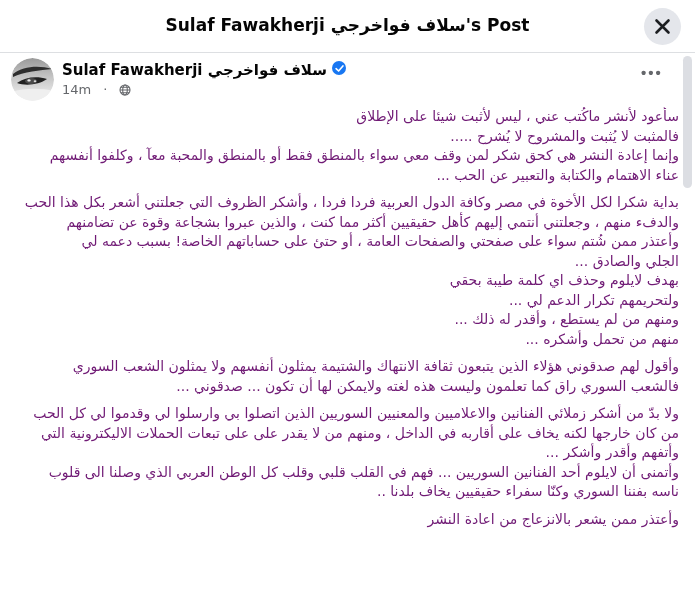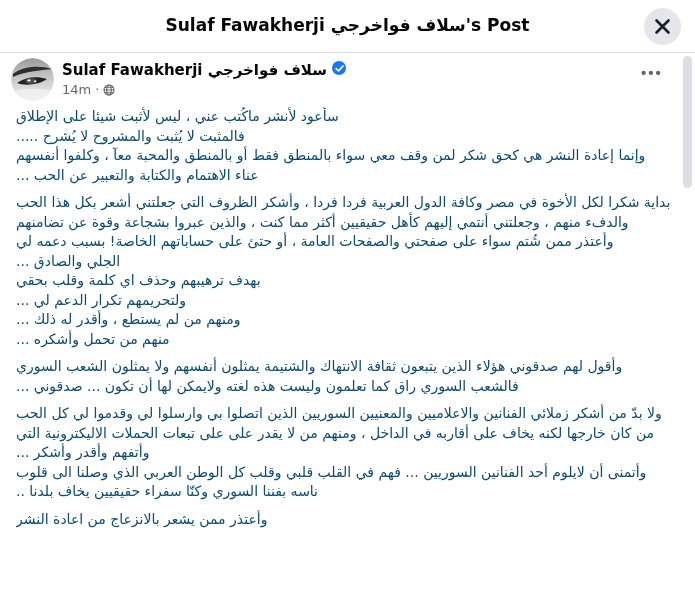--- a/index.html
+++ b/index.html
@@ -18,35 +18,35 @@
   .close-btn svg { display:block; }
 
   
   .post-header { position:absolute; top:53px; left:0; right:0; height:48px; }
   .avatar { position:absolute; left:11px; top:5px; width:43px; height:43px;
             border-radius:50%; overflow:hidden; cursor:pointer; }
   .author-row { position:absolute; left:62px; top:8px; display:flex; align-items:flex-start; gap:5px; }
   .author-name { font-size:15px; font-weight:bold; color:#050505; cursor:pointer; white-space:nowrap; }
   .badge { width:14px; height:14px; border-radius:50%; background:#1877f2;
            display:inline-flex; align-items:center; justify-content:center; flex:0 0 auto; }
-  .meta-row { position:absolute; left:62px; top:29px; display:flex; align-items:center; gap:4px;
+  .meta-row { position:absolute; left:62px; top:29px; display:flex; align-items:center; gap:12px;
               font-size:13px; color:#65676b; }
   .globe-icon svg { display:block; margin-top:1px; }
   .more-btn { position:absolute; right:27px; top:4px; width:32px; height:32px; border:none;
               background:transparent; color:#65676b; font-size:15px; font-weight:bold;
               letter-spacing:2px; cursor:pointer; line-height:32px; text-align:center; }
 
   
   .scroll-thumb { position:absolute; right:3px; top:56px; width:9px; height:132px;
                   border-radius:5px; background:#dcdee3; cursor:pointer; }
 
   
   .post-text { position:absolute; top:107px; left:16px; right:16px; height:490px;
-               overflow:hidden; direction:rtl; text-align:left;
-               font-size:14px; line-height:19.5px; color:#0c4a6e; }
+               overflow:hidden; direction:rtl; text-align:right;
+               font-size:14px; line-height:19.5px; color:#701a75; }
   .para { margin:0 0 8px 0; }
   .line { white-space:nowrap; }
 
   
   .footer-divider { position:absolute; left:0; right:0; top:597px; height:1px; background:#d8dade; }
   .footer-strip { position:absolute; left:0; right:0; top:598px; bottom:0; background:#f0f2f5; }
 </style>
 </head>
 <body>
 
@@ -122,21 +122,21 @@
         <div class="line">سأعود لأنشر ماكُتب عني ، ليس لأثبت شيئا على الإطلاق</div>
         <div class="line">فالمثبت لا يُثبت والمشروح لا يُشرح .....</div>
         <div class="line">وإنما إعادة النشر هي كحق شكر لمن وقف معي سواء بالمنطق فقط أو بالمنطق والمحبة معآ ، وكلفوا أنفسهم</div>
         <div class="line">عناء الاهتمام والكتابة والتعبير عن الحب ...</div>
       </div>
       <div class="para">
         <div class="line">بداية شكرا لكل الأخوة في مصر وكافة الدول العربية فردا فردا ، وأشكر الظروف التي جعلتني أشعر بكل هذا الحب</div>
         <div class="line">والدفء منهم ، وجعلتني أنتمي إليهم كأهل حقيقيين أكثر مما كنت ، والذين عبروا بشجاعة وقوة عن تضامنهم</div>
         <div class="line">وأعتذر ممن شُتم سواء على صفحتي والصفحات العامة ، أو حتئ على حساباتهم الخاصة! بسبب دعمه لي</div>
         <div class="line">الجلي والصادق ...</div>
-        <div class="line">بهدف ترهيبهم وحذف اي كلمة وقلب بحقي</div>
+        <div class="line">بهدف لايلوم وحذف اي كلمة طيبة بحقي</div>
         <div class="line">ولتحريمهم تكرار الدعم لي ...</div>
         <div class="line">ومنهم من لم يستطع ، وأقدر له ذلك ...</div>
         <div class="line">منهم من تحمل وأشكره ...</div>
       </div>
       <div class="para">
         <div class="line">وأقول لهم صدقوني هؤلاء الذين يتبعون ثقافة الانتهاك والشتيمة يمثلون أنفسهم ولا يمثلون الشعب السوري</div>
         <div class="line">فالشعب السوري راق كما تعلمون وليست هذه لغته ولايمكن لها أن تكون ... صدقوني ...</div>
       </div>
       <div class="para">
         <div class="line">ولا بدّ من أشكر زملائي الفنانين والاعلاميين والمعنيين السوريين الذين اتصلوا بي وارسلوا لي وقدموا لي كل الحب</div>

